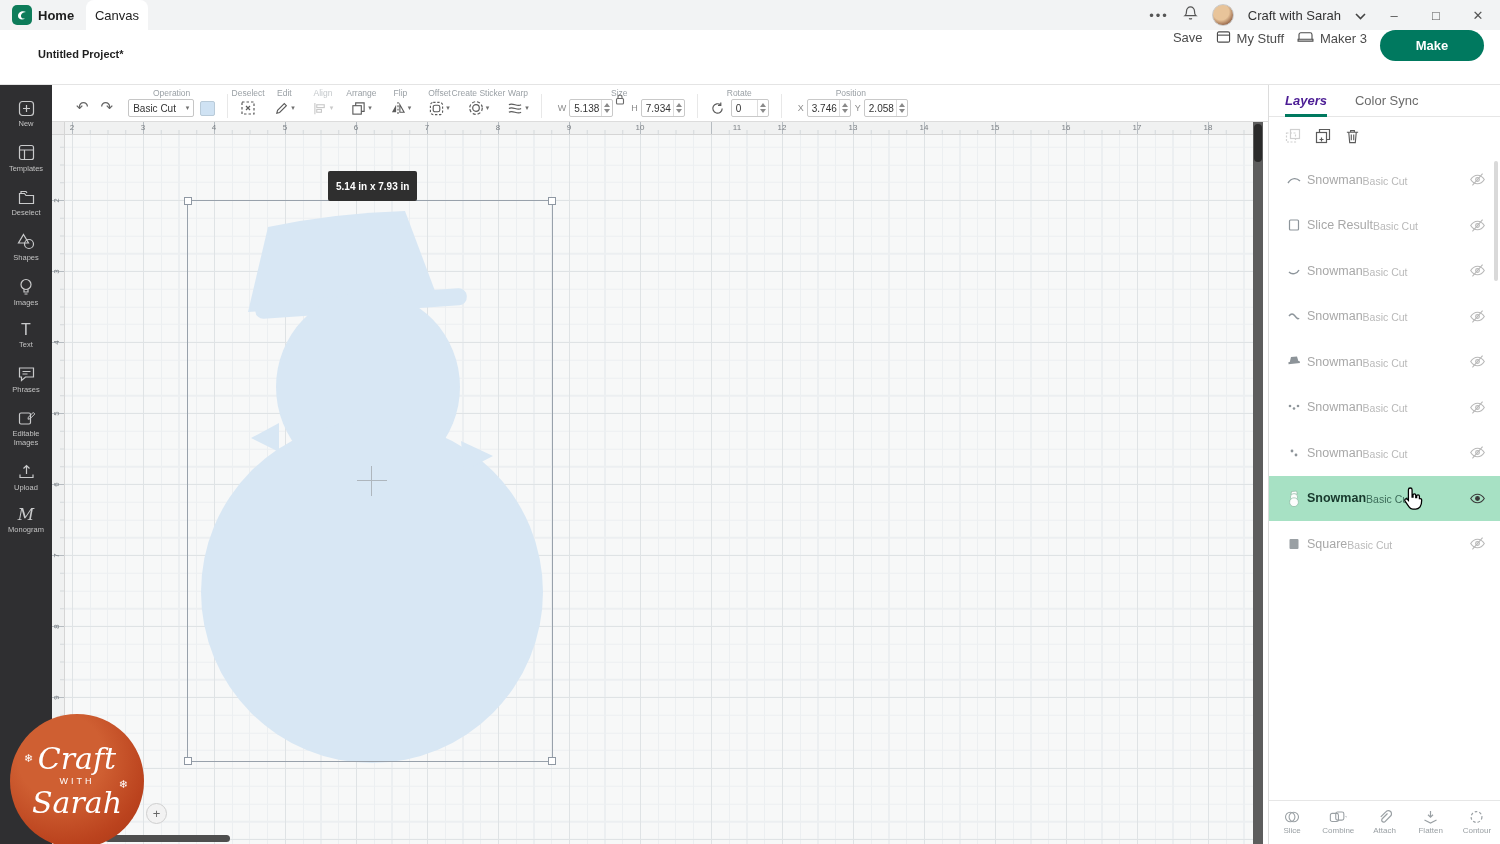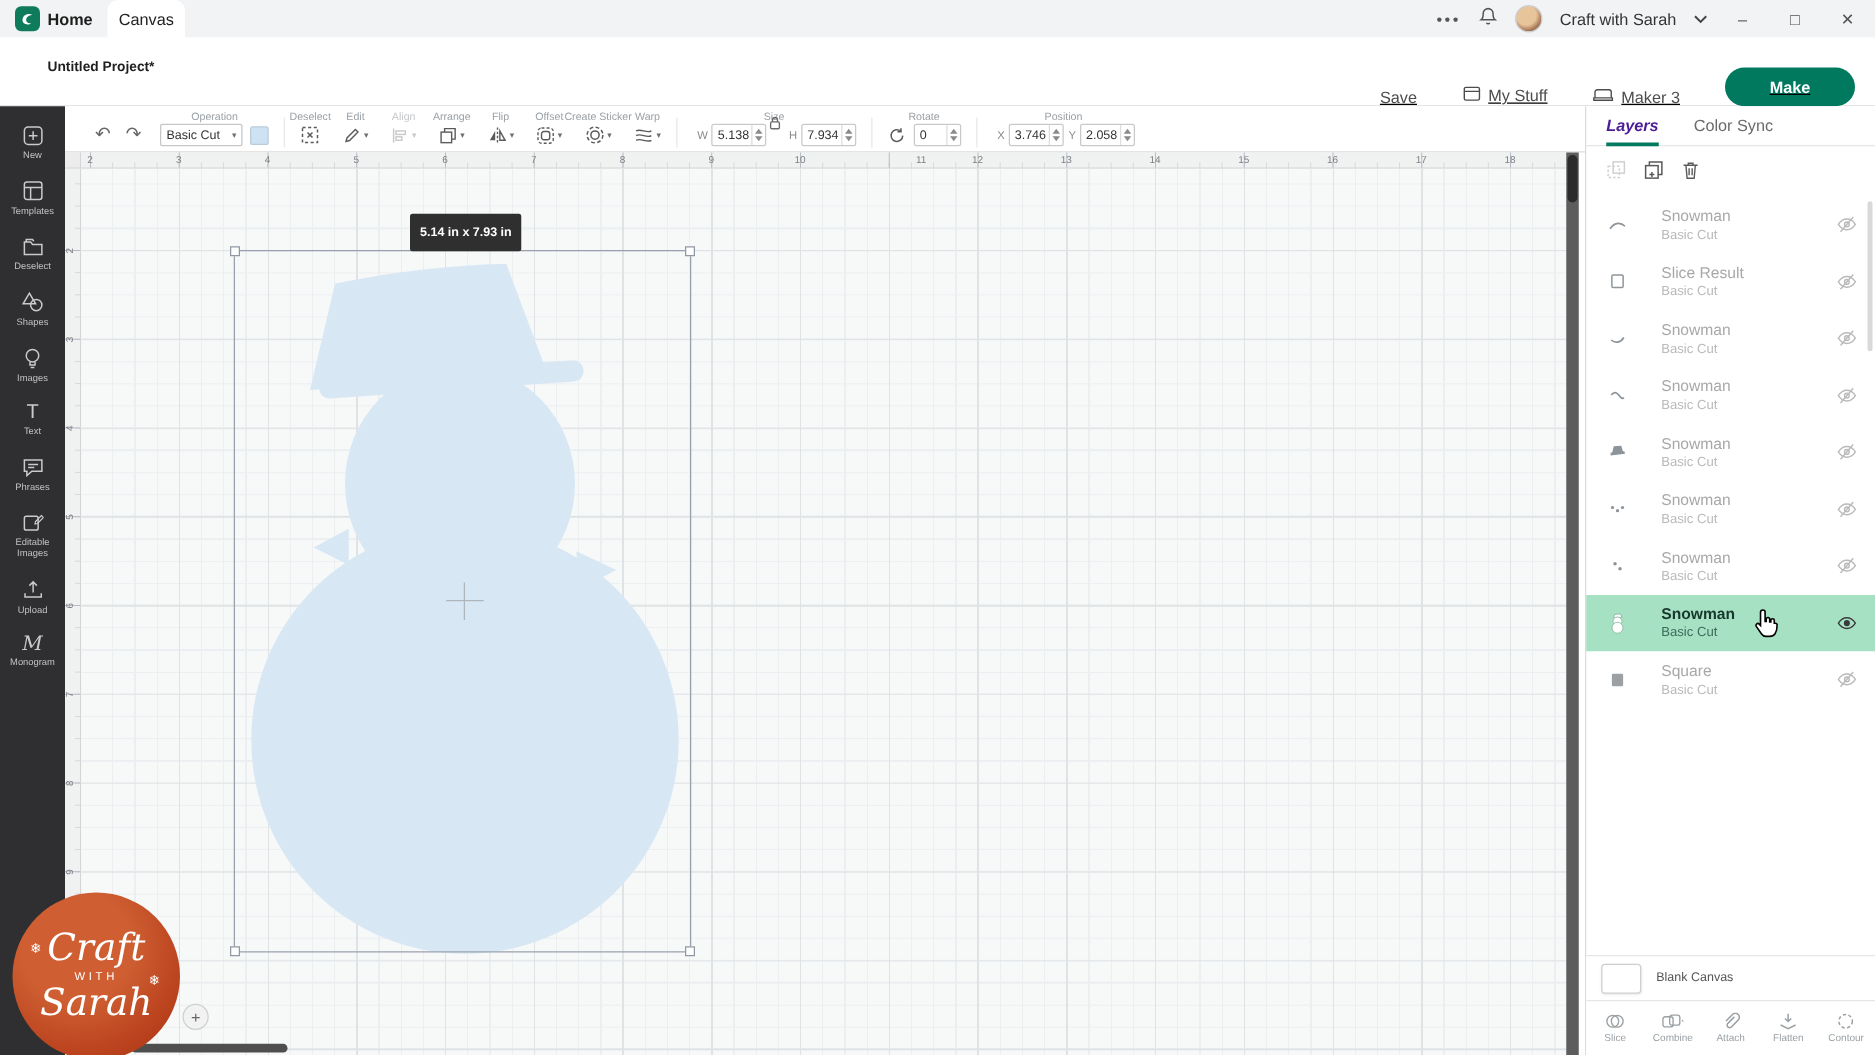--- a/index.html
+++ b/index.html
@@ -14,21 +14,21 @@
   .canvas-tab { position:absolute; left:86px; top:0; height:30px; width:62px; background:#fff; border-radius:8px 8px 0 0; display:flex; align-items:center; justify-content:center; font-size:13px; color:#222; }
   .tb-right { position:absolute; right:0; top:0; height:30px; display:flex; align-items:center; gap:14px; padding-right:8px; }
   .ellipsis { font-size:13px; letter-spacing:2px; color:#555; }
   .avatar { width:22px; height:22px; border-radius:50%; background:radial-gradient(circle at 40% 35%, #e8c49a 0 45%, #9a6a4c 75%, #6e4a34); border:1px solid #ccc; }
   .acct-name { font-size:13px; color:#333; }
   .win-btn { font-size:13px; color:#555; width:28px; text-align:center; }
 
   
   .appbar { position:absolute; left:0; top:30px; width:1500px; height:55px; background:#fff; border-bottom:1px solid #e4e4e4; }
   .proj-title { position:absolute; left:16px; top:18px; font-size:11px; font-weight:bold; color:#1f1f1f;margin-left:22px; }
-  .appbar-right { position:absolute; right:16px; top:0; height:55px; display:flex; align-items:flex-end; gap:36px;text-decoration:underline; }
+  .appbar-right { position:absolute; right:16px; top:0; height:55px; display:flex; align-items:flex-start; gap:13px; }
   .hdr-link { display:flex; align-items:center; gap:6px; font-size:13px; color:#4c4c4c; }
   .make-btn { width:104px; height:31px; border-radius:17px; background:#00795f; color:#fff; font-size:13px; font-weight:bold; display:flex; align-items:center; justify-content:center; border:none; }
 
   
   .toolbar { position:absolute; left:52px; top:85px; width:1216px; height:37px; background:#fff; border-bottom:1px solid #dcdcdc; display:flex; align-items:center; padding-left:18px; }
   .grp { position:relative; height:37px; display:flex; align-items:center; padding:10px 9px 0 9px; }
   .glabel { position:absolute; top:3px; left:50%; transform:translateX(-50%); font-size:8.5px; color:#9aa0a5; white-space:nowrap; }
   .glabel.dis { color:#c4c8cb; }
   .vdiv { width:1px; height:24px; background:#e8e8e8; margin:6px 3px 0 3px; }
   .ur { font-size:15px; color:#666; padding:0 6px; margin-top:8px; }
@@ -88,21 +88,21 @@
   .rtab { font-size:13px; color:#6b6b6b; position:relative; height:32px; display:flex; align-items:center; }
   .rtab.active { color:#4c1d95; font-weight:bold;font-style:italic; }
   .rtab.active::after { content:""; position:absolute; left:0; right:0; bottom:0; height:3px; background:#00795f; }
   .ractions { position:absolute; left:0; top:32px; right:0; height:38px; display:flex; align-items:center; gap:14px; padding-left:16px; }
   .ric { color:#5a5a5a; display:flex; }
   .ric.disabled { color:#d0d0d0; }
   .layer-list { position:absolute; left:0; top:72px; right:0; }
   .layer-row { height:45.5px; display:flex; align-items:center; padding:0 14px; }
   .layer-row.sel { background:#a7e1c4; }
   .lthumb { width:22px; display:flex; justify-content:center; color:#8d959b; }
-  .lmeta { display:flex; flex-direction:column; margin-left:24px; flex:1; }
+  .lmeta { display:flex; flex-direction:row; margin-left:2px; flex:1; }
   .lname { font-size:12.5px; color:#a8a8a8; }
   .ltype { font-size:10.5px; color:#b9b9b9; margin-top:2px; }
   .layer-row.sel .lname { color:#17382c; font-weight:bold; }
   .layer-row.sel .ltype { color:#3c6b59; }
   .leye { margin-left:auto; display:flex; }
   .rscroll-thumb { position:absolute; right:2px; top:76px; width:4px; height:120px; background:#d9d9d9; border-radius:2px; }
   .blank-row { position:absolute; left:0; right:0; bottom:44px; height:36px; border-top:1px solid #e6e6e6; display:flex; align-items:center; padding:0 12px; background:#fff; }
   .blank-swatch { width:32px; height:24px; background:#fff; border:1px solid #cfcfcf; border-radius:3px; box-shadow:0 1px 2px rgba(0,0,0,.08); }
   .blank-lb { font-size:10px; color:#555; margin-left:12px; }
   .panel-actions { position:absolute; left:0; right:0; bottom:0; height:44px; border-top:1px solid #e6e6e6; display:flex; background:#fff; }
@@ -690,24 +690,20 @@
               <circle cx="10" cy="10" r="2.2"></circle>
               <path d="M4 17L16 3"></path>
             </svg>
           </span>
       </div>
 
     </div>
 
     <span class="rscroll-thumb"></span>
 
-    <div class="blank-row">
-      <span class="blank-swatch"></span>
-      <span class="blank-lb">Blank Canvas</span>
-    </div>
 
     <div class="panel-actions">
       <span class="pact">
         <svg width="16" height="14" viewBox="0 0 18 14" fill="none" stroke="currentColor" stroke-width="1.2">
             <circle cx="7" cy="7" r="5.3"></circle>
             <circle cx="11" cy="7" r="5.3"></circle>
           </svg>
         <span class="pact-lb">Slice</span>
       </span>
       <span class="pact">

